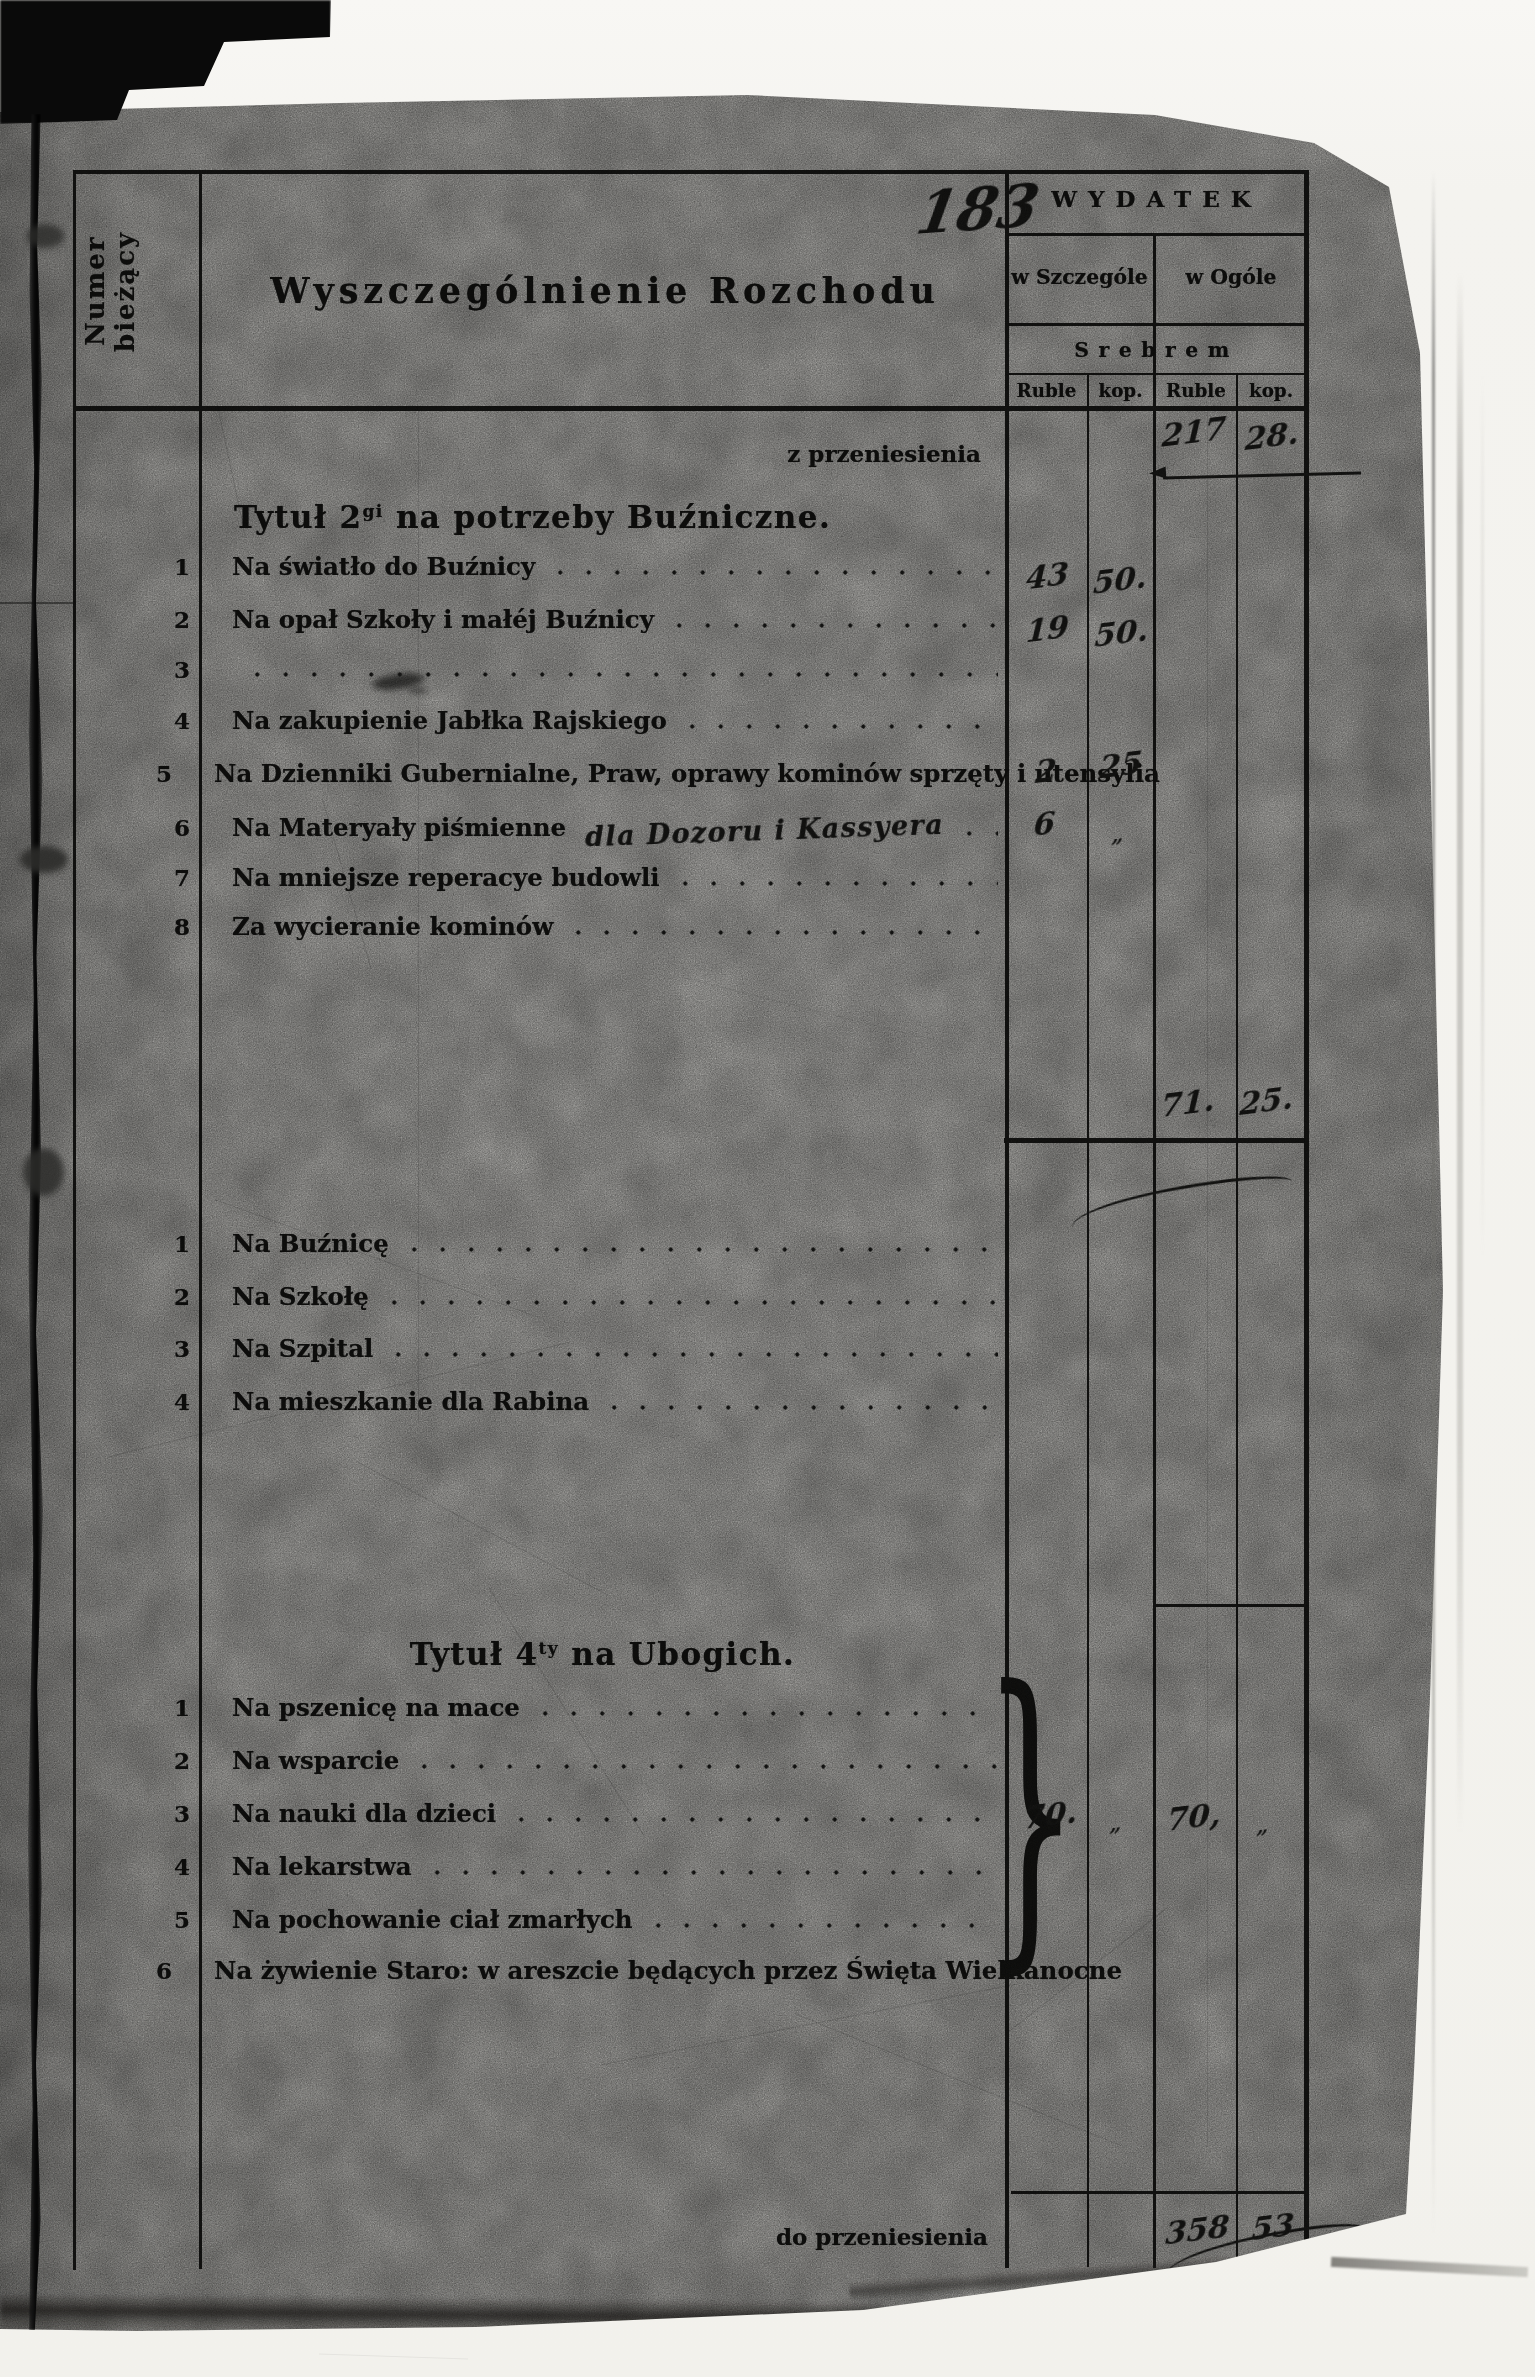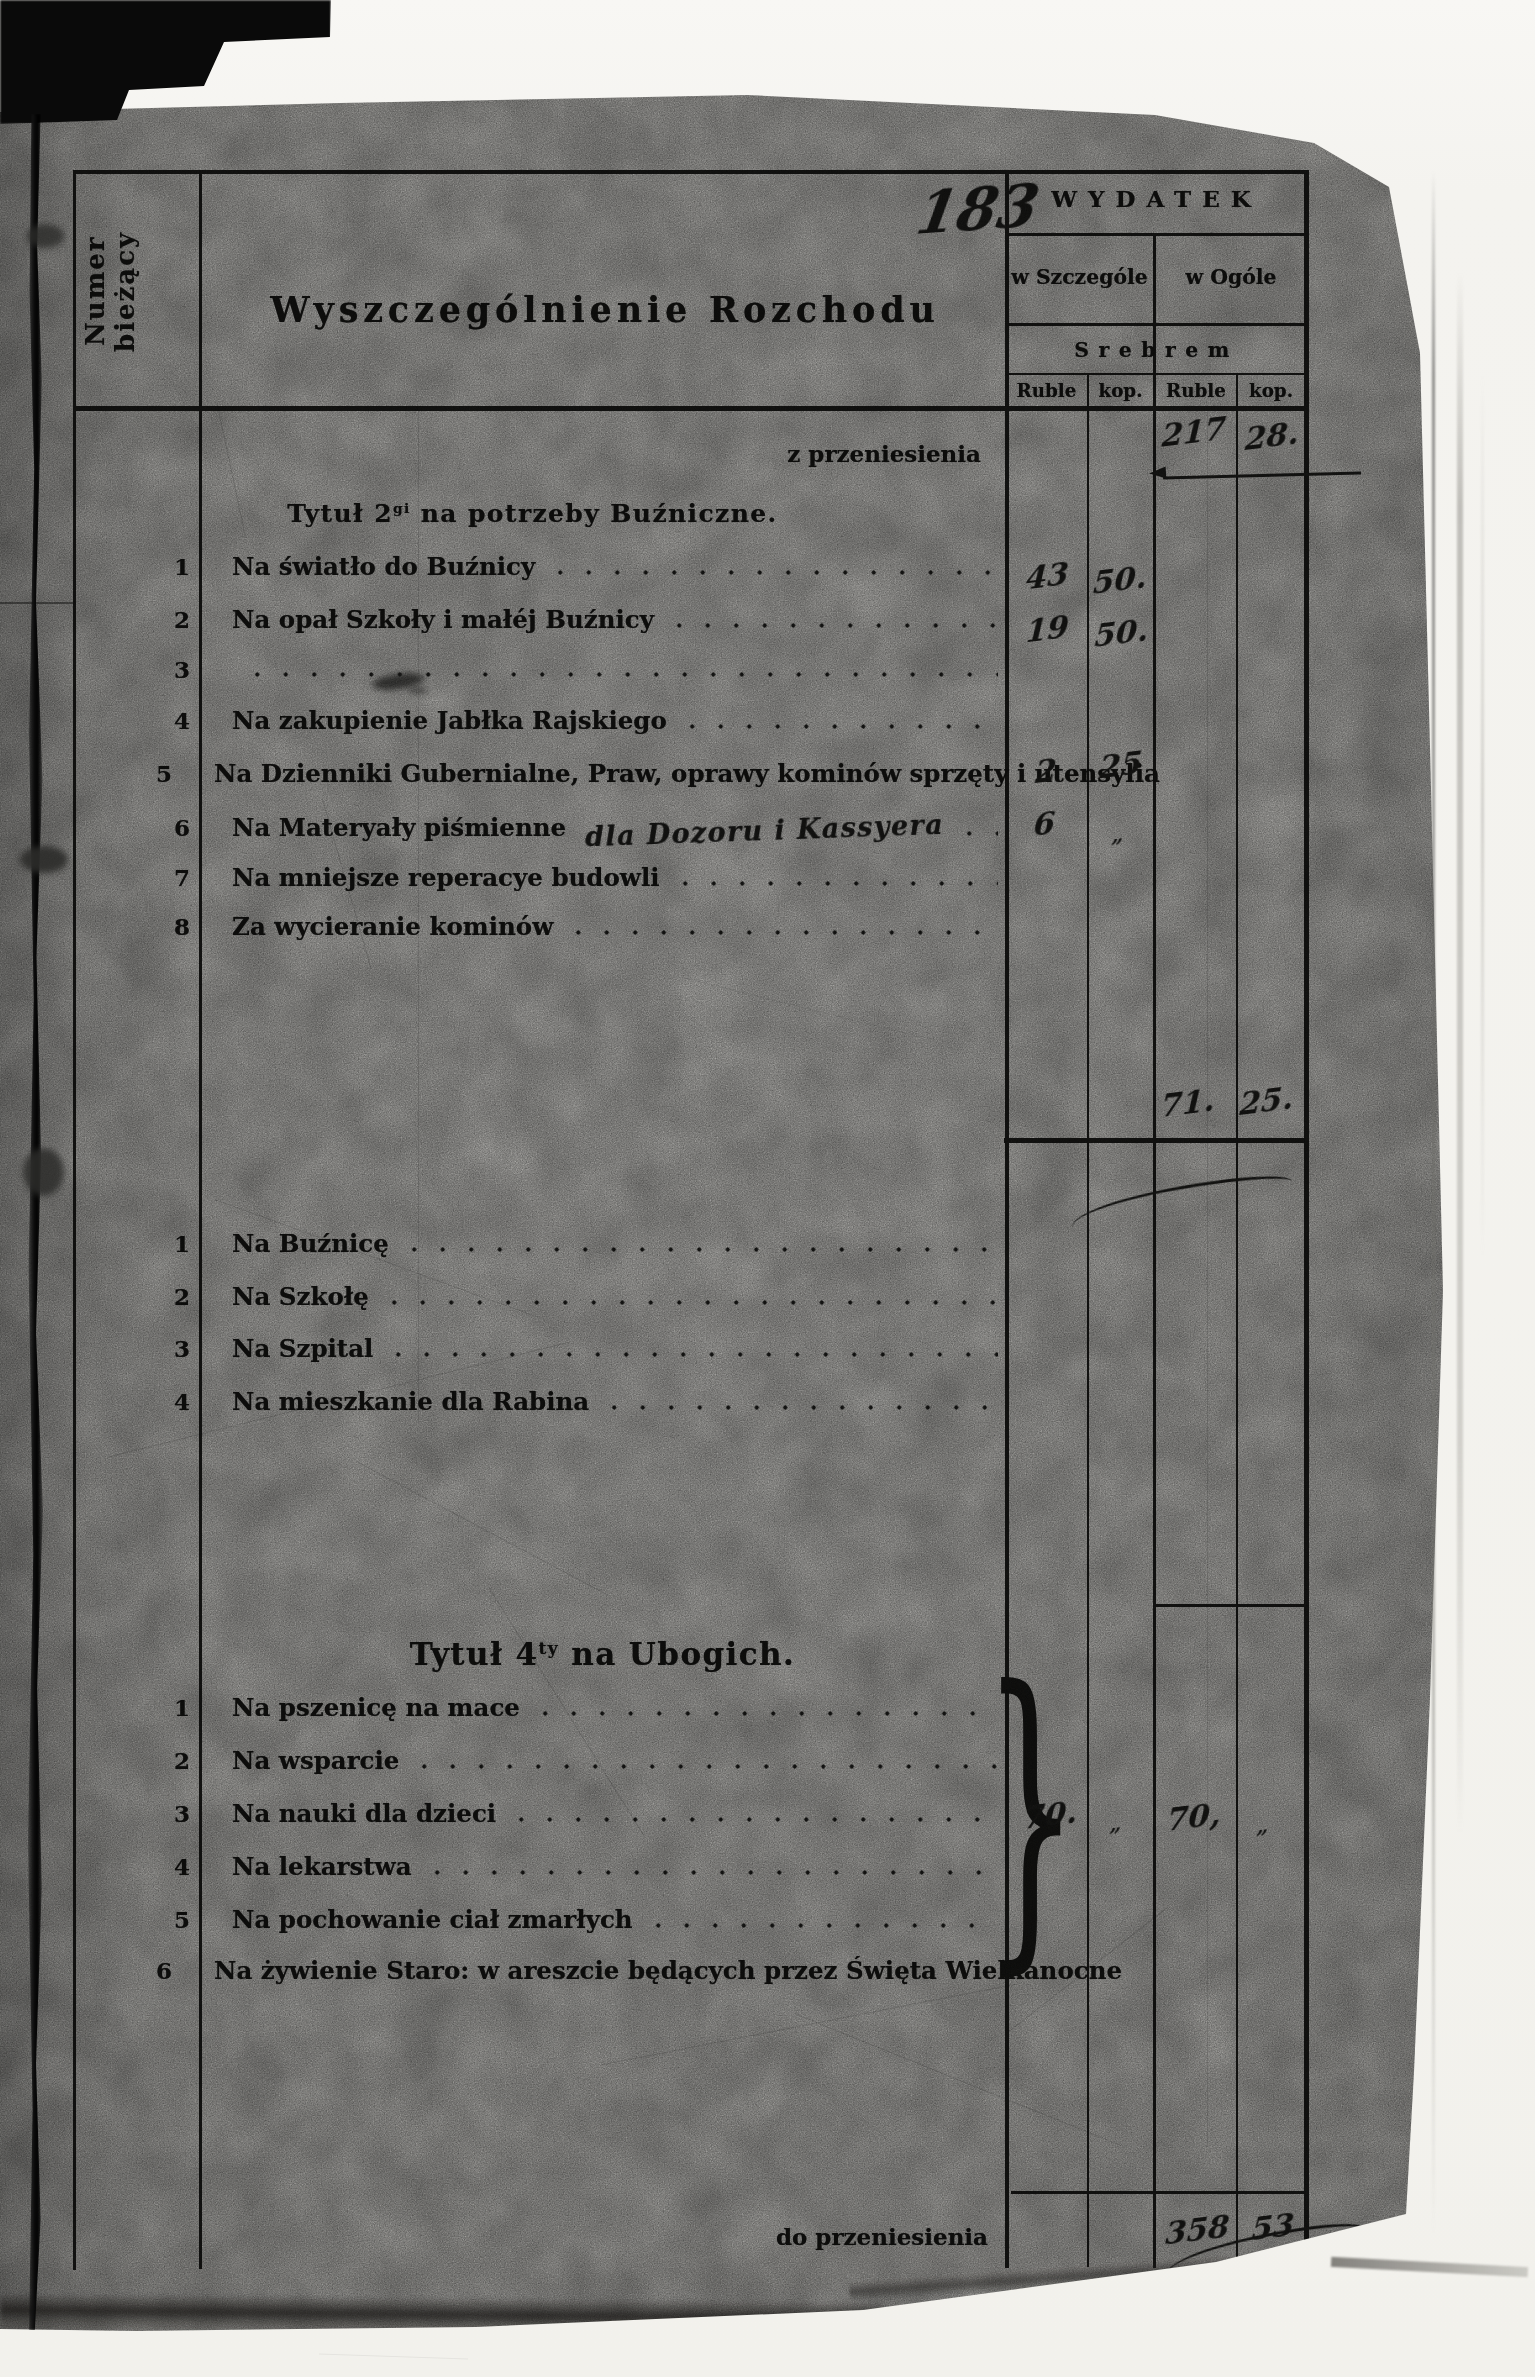--- a/index.html
+++ b/index.html
@@ -78,38 +78,38 @@
     <div class="line" style="left:1005px;top:233px;width:304px;height:2.7px;"></div>
     <div class="line" style="left:1005px;top:323px;width:304px;height:2.7px;"></div>
     <div class="line" style="left:1005px;top:373px;width:304px;height:2px;"></div>
     <div class="line" style="left:73px;top:406px;width:1236px;height:4.8px;"></div>
     <div class="line" style="left:1004px;top:1138px;width:300px;height:4.8px;"></div>
     <div class="line" style="left:1011px;top:2191px;width:297px;height:3.4px;"></div>
     <div class="line" style="left:1155px;top:1604px;width:154px;height:3.4px;"></div>
     <div class="line" style="left:0px;top:602px;width:73px;height:2px;opacity:.5;"></div>
 
     <div class="rot-head" style="left:80px;top:178px;width:117px;height:226px;font-size:26px;letter-spacing:2px;">Numer bieżący</div>
-    <div class="txt b center" style="left:204px;top:289px;width:802px;font-size:35px;letter-spacing:4.8px;">Wyszczególnienie Rozchodu</div>
+    <div class="txt b center" style="left:204px;top:270px;width:802px;font-size:35px;letter-spacing:4.8px;">Wyszczególnienie Rozchodu</div>
     <div class="hw" style="left:910px;top:175px;width:136px;font-size:58px;transform:rotate(-4deg) skewX(-14deg);">183</div>
     <div class="txt b center" style="left:1007px;top:185px;width:299px;font-size:23px;letter-spacing:11px;">WYDATEK</div>
     <div class="txt b center" style="left:1007px;top:265px;width:145px;font-size:20.4px;">w Szczególe</div>
     <div class="txt b center" style="left:1156px;top:265px;width:150px;font-size:20.4px;">w Ogóle</div>
     <div class="txt b center" style="left:1007px;top:338px;width:299px;font-size:20.4px;letter-spacing:9.5px;">Srebrem</div>
     <div class="txt b center" style="left:1007px;top:380px;width:79px;font-size:18.3px;">Ruble</div>
     <div class="txt b center" style="left:1088px;top:380px;width:65px;font-size:18.3px;">kop.</div>
     <div class="txt b center" style="left:1156px;top:380px;width:80px;font-size:18.3px;">Ruble</div>
     <div class="txt b center" style="left:1238px;top:380px;width:66px;font-size:18.3px;">kop.</div>
 
     <div class="txt b right" style="left:696px;top:440px;width:285px;font-size:23px;">z przeniesienia</div>
     <div class="hw" style="left:1155px;top:414px;width:78px;">217</div>
     <div class="hw" style="left:1238px;top:418px;width:68px;">28.</div>
     <div class="arrow-line" style="left:1163px;top:474px;width:198px;height:2.7px;"></div>
     <div class="arrow-head" style="left:1149px;top:467px;"></div>
 
-    <div class="txt b center" style="left:200px;top:499px;width:665px;font-size:25px;letter-spacing:1.4px;">
+    <div class="txt b center" style="left:200px;top:499px;width:665px;font-size:31px;letter-spacing:1.4px;">
       <span>Tytuł 2</span><sup>gi</sup><span> na potrzeby Buźniczne.</span>
     </div>
 
     <div class="item-row" style="left:156px;top:552px;width:849px;">
       <span class="item-num">1</span>
       <span class="item-label">Na światło do Buźnicy</span>
       <span class="dots"></span>
     </div>
     <div class="item-row" style="left:156px;top:605px;width:849px;">
       <span class="item-num">2</span>

